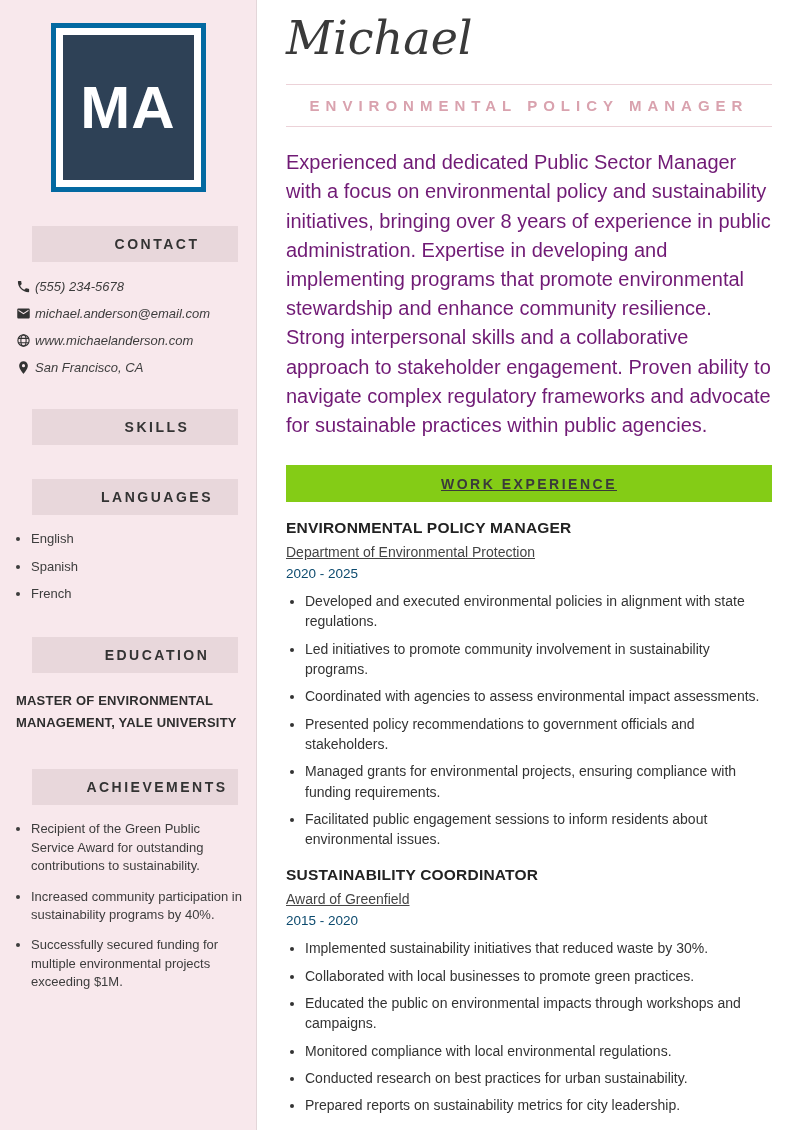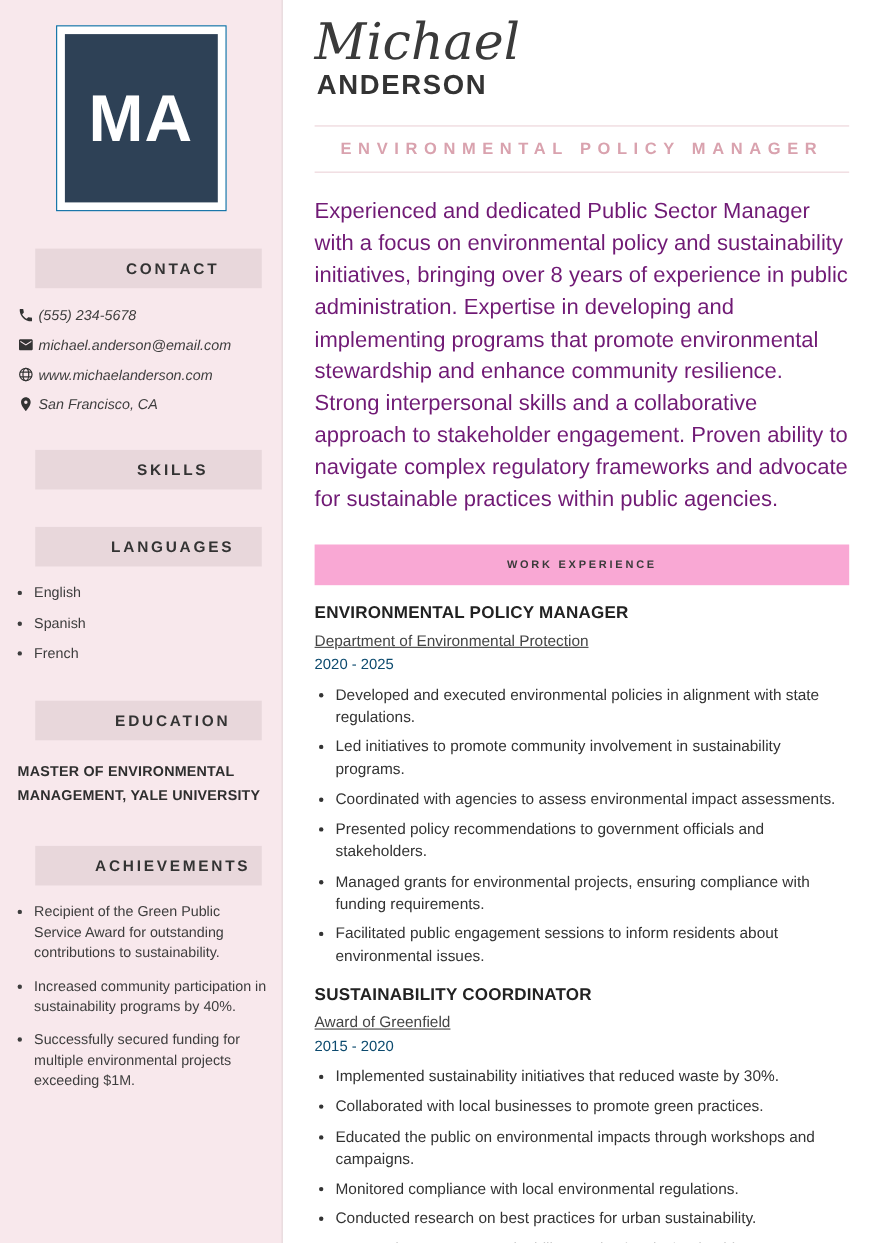--- a/index.html
+++ b/index.html
@@ -7,21 +7,21 @@
   body { font-family: "Liberation Sans", sans-serif; }
   .page { position: relative; width: 800px; height: 1130px; background: #ffffff; overflow: hidden; }
 
   
   .sidebar {
     position: absolute; left: 0; top: 0; width: 257px; height: 1130px;
     background: #f8e8ec; border-right: 1px solid #e3d6d9; padding-top: 23px;
   }
   .avatar-frame {
     width: 155px; height: 169px; margin: 0 auto; background: #ffffff;
-    border: 1px solid #0369a1; padding: 7px;
+    border: 5px solid #0369a1; padding: 7px;
   }
   .avatar-inner {
     width: 100%; height: 100%; background: #2e4156; color: #ffffff;
     display: flex; align-items: center; justify-content: center;
     font-size: 60px; font-weight: 600; letter-spacing: 1px;
   }
   .band {
     margin: 34px 18px 0 32px; height: 36px; background: #e8d7db;
     display: flex; align-items: center; justify-content: center;
     font-size: 14px; font-weight: bold; letter-spacing: 2.5px; color: #333333; padding-left: 44px;
@@ -45,23 +45,23 @@
     font-size: 25px; font-weight: bold; letter-spacing: 1.5px; color: #333333;
     margin: 2px 0 0 2px; line-height: 1.1;
   }
   .title-block {
     margin-top: 22px; border-top: 1px solid #ecd2d8; border-bottom: 1px solid #ecd2d8;
     padding: 12px 0; text-align: center; color: #d9a2ae; font-weight: bold;
     font-size: 15px; letter-spacing: 6px;
   }
   .summary { margin: 21px 0 4px 0; font-size: 20px; line-height: 1.46; color: #701a75; }
   .work-band {
-    margin-top: 25px; height: 37px; background: #f9a8d4;
+    margin-top: 25px; height: 37px; background: #84cc16;
     display: flex; align-items: center; justify-content: center;
-    font-weight: bold; font-size: 10px; letter-spacing: 2.5px; color: #3a3a3a;
+    font-weight: bold; font-size: 14px; letter-spacing: 2.5px; color: #3a3a3a; text-decoration: underline;
   }
   .job { margin-top: 17px; }
   .job-title { margin: 0; font-size: 15.5px; font-weight: bold; color: #222222; letter-spacing: 0.2px; }
   .company { margin-top: 7px; font-size: 14px; color: #444444; text-decoration: underline; }
   .dates { margin-top: 6px; font-size: 13.5px; color: #0c4a6e; }
   .bullets { margin: 10px 0 0 0; padding-left: 19px; font-size: 14px; color: #333333; list-style: disc; }
   .bullets li { margin-bottom: 7px; line-height: 1.45; }
 </style>
 </head>
 <body>
@@ -129,21 +129,20 @@
         <li>Recipient of the Green Public Service Award for outstanding contributions to sustainability.</li>
         <li>Increased community participation in sustainability programs by 40%.</li>
         <li>Successfully secured funding for multiple environmental projects exceeding $1M.</li>
       </ul>
 
   </aside>
 
   <main class="main">
 
     <h1 class="first-name">Michael</h1>
-    <h2 class="last-name">ANDERSON</h2>
 
     <div class="title-block">
       <span>ENVIRONMENTAL POLICY MANAGER</span>
     </div>
 
     <p class="summary">Experienced and dedicated Public Sector Manager with a focus on environmental policy and sustainability initiatives, bringing over 8 years of experience in public administration. Expertise in developing and implementing programs that promote environmental stewardship and enhance community resilience. Strong interpersonal skills and a collaborative approach to stakeholder engagement. Proven ability to navigate complex regulatory frameworks and advocate for sustainable practices within public agencies.</p>
 
     <div class="work-band">WORK EXPERIENCE</div>
 
     <section class="job">

